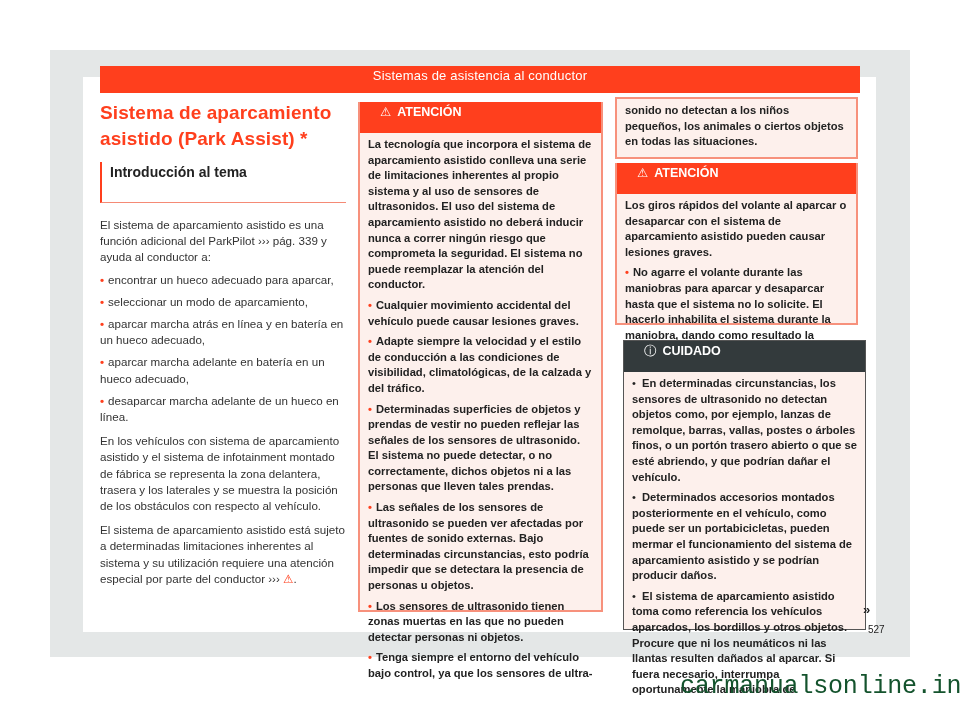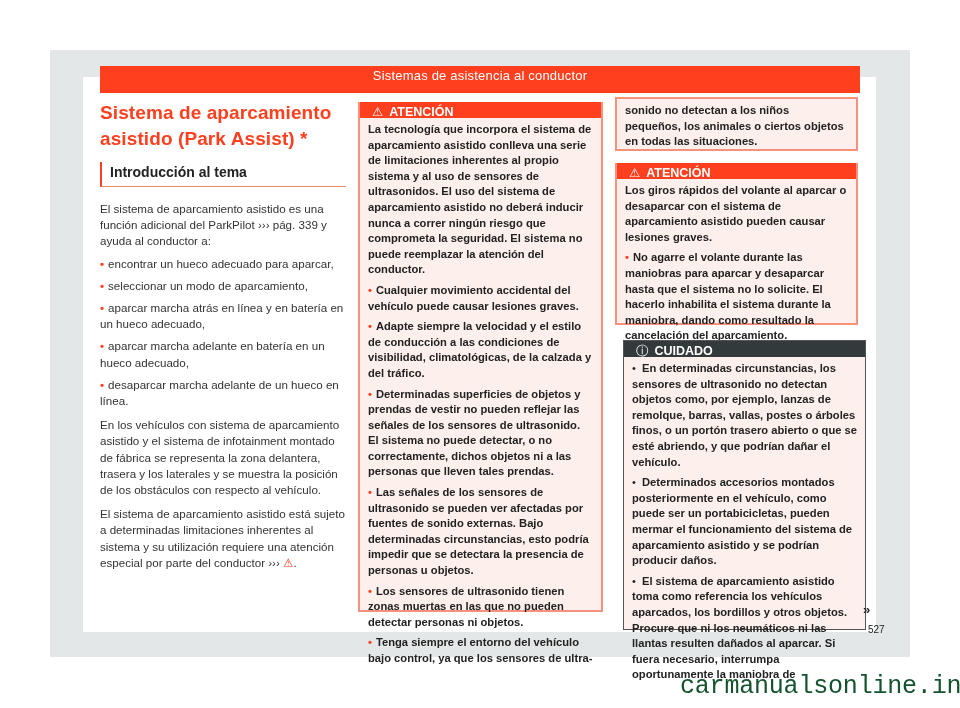--- a/index.html
+++ b/index.html
@@ -8,40 +8,40 @@
 
   .outer-frame { position: absolute; left: 50px; top: 50px; width: 860px; height: 607px; background: #e4e7e7; }
   .page { position: absolute; left: 83px; top: 77px; width: 793px; height: 555px; background: #ffffff; }
   .header-bar { position: absolute; left: 100px; top: 66px; width: 760px; height: 27px; background: #ff3f1d;
     color: #fff; font-size: 13px; text-align: center; line-height: 20px; letter-spacing: 0.2px; }
 
   
   .col1 { position: absolute; left: 100px; top: 100px; width: 246px; }
   .main-title { color: #ff3f1d; font-weight: bold; font-size: 19px; line-height: 26px; letter-spacing: 0.1px; }
   .section-title { margin-top: 10px; border-left: 2px solid #ff3f1d; border-bottom: 1px solid #f58a75; padding-left: 8px;
-    font-weight: bold; font-size: 14px; line-height: 20px; padding-bottom: 4px; color: #222; }
+    font-weight: bold; font-size: 14px; line-height: 20px; padding-bottom: 20px; color: #222; }
   .body-text { font-size: 11.6px; line-height: 16.2px; color: #333; }
   .col1 p { margin-top: 8px; }
   .col1 .first-p { margin-top: 14px; }
   .bullet { margin-top: 6px; }
   .dot { color: #ff3f1d; font-weight: bold; margin-right: 4px; }
   .ref { font-weight: normal; }
   .warn-inline { color: #ff3f1d; }
 
   
   .box { position: absolute; background: #fdf0ec; border: 2px solid #f7917c; }
-  .box-head { height: 16px; background: #ff3f1d; color: #fff; font-weight: bold; font-size: 12.5px; line-height: 21px; padding-left: 12px; }
+  .box-head { height: 31px; background: #ff3f1d; color: #fff; font-weight: bold; font-size: 12.5px; line-height: 21px; padding-left: 20px; }
   .box-head.dark { background: #333a3c; }
   .box-body { padding: 4px 8px 6px 8px; font-weight: bold; font-size: 11.2px; line-height: 15.6px; color: #222; }
   .box-body .bp { margin-top: 5px; }
   .box-body .bp:first-child { margin-top: 0; }
   .icon { display: inline-block; margin-right: 6px; font-weight: normal; }
 
   .box-att1 { left: 358px; top: 102px; width: 245px; height: 510px; border-top: none; }
-  .box-cont { left: 615px; top: 97px; width: 243px; height: 54px; }
+  .box-cont { left: 615px; top: 97px; width: 243px; height: 62px; }
   .box-att2 { left: 615px; top: 163px; width: 243px; height: 162px; border-top: none; }
   .box-caution { left: 615px; top: 340px; width: 243px; height: 290px; border: 1px solid #555; background: #fdf0ec; margin-left: 8px; }
 
   .continue-mark { position: absolute; left: 863px; top: 602px; font-size: 13px; font-weight: bold; color: #222; }
   .page-number { position: absolute; left: 868px; top: 624px; font-size: 10px; color: #222; }
   .watermark { position: absolute; left: 680px; top: 672px; font-size: 25px; color: #14532d; font-family: Liberation Mono, monospace; letter-spacing: -0.2px; }
 </style>
 </head>
 <body>
 

